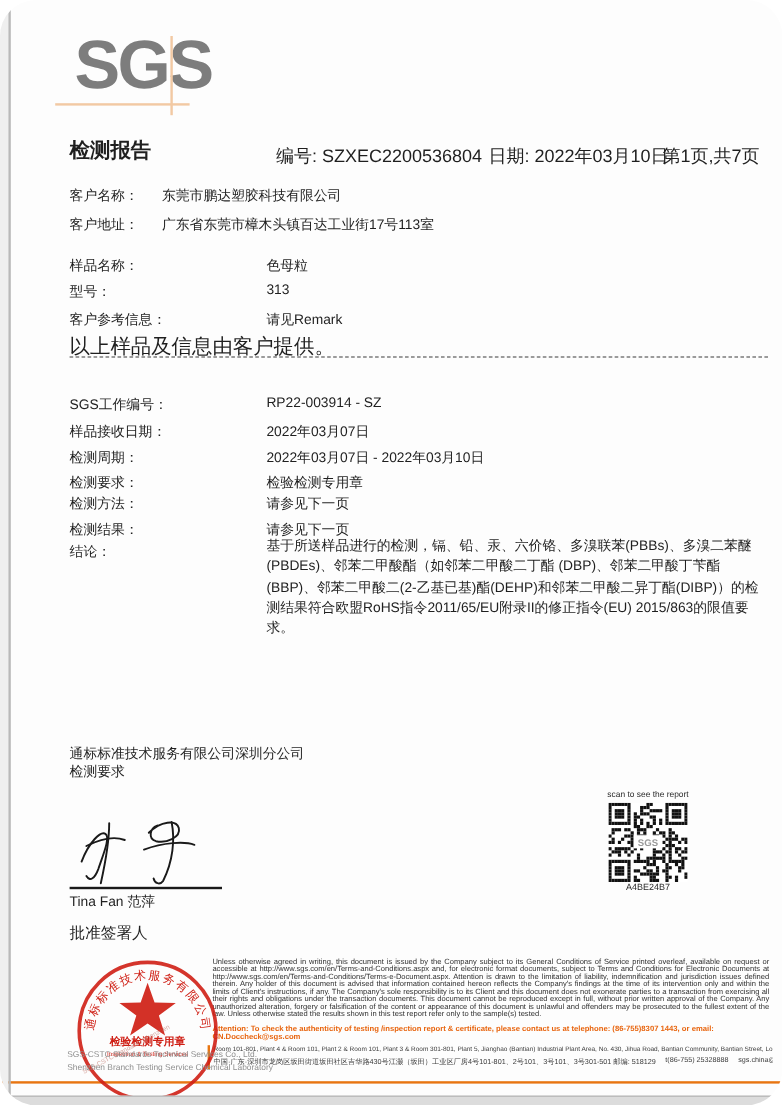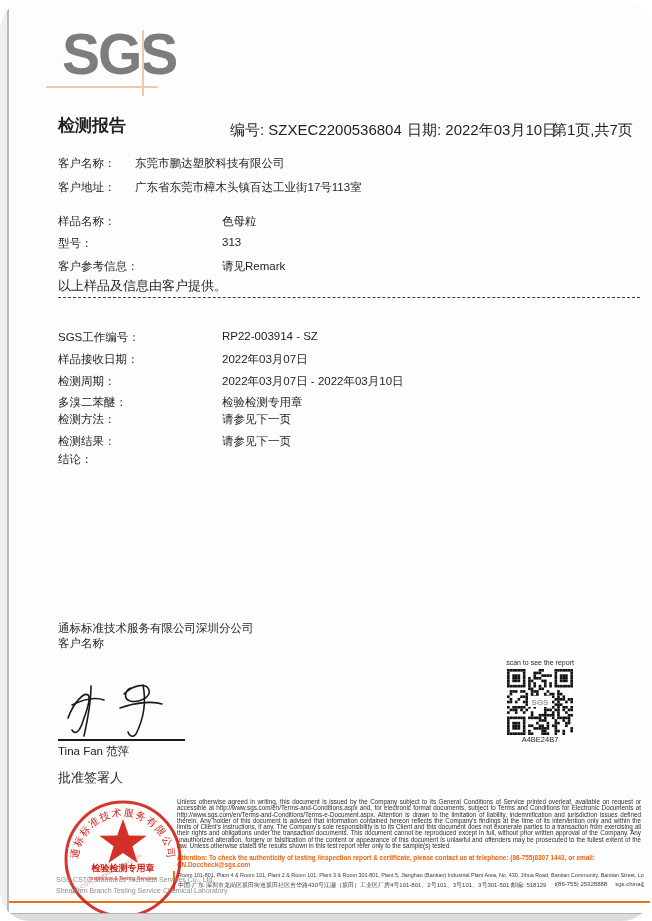--- a/index.html
+++ b/index.html
@@ -27,21 +27,21 @@
   .doc-title{left:58px;top:114px;font-size:17px;font-weight:bold;}
   .meta{top:121px;font-size:15px;}
   .m-no{left:230px;}
   .m-date{left:407px;}
   .m-page{left:552px;}
   
   .row{font-size:11.5px;white-space:nowrap;}
   .row .lab{position:absolute;left:58px;top:0;}
   .row .val-c{position:absolute;left:135px;top:0;}
   .row .val-w{position:absolute;left:222px;top:0;}
-  .note{left:58px;font-size:13px;text-align:right;}
+  .note{left:58px;font-size:17px;text-align:right;}
   .dashline{left:58px;top:297px;width:582px;border-top:1.5px dashed #3a3a3a;height:0;}
   .concl-lab{left:58px;top:452px;font-size:11.5px;}
   .concl-val{left:222px;top:447px;width:412px;font-size:11.5px;line-height:17.3px;white-space:normal;}
   
   .sig-company{left:58px;top:621px;font-size:11.5px;}
   .sig-auth{left:58px;top:636px;font-size:11.5px;}
   .sig-svg{left:58px;top:672px;}
   .sig-line{left:58px;top:739px;width:127px;height:1.5px;background:#1a1a1a;}
   .sig-name{left:58px;top:744px;font-size:11.5px;}
   .sig-role{left:58px;top:769px;font-size:13px;}
@@ -116,36 +116,37 @@
   </div>
   <div class="abs row" style="top:352px;">
     <span class="lab">样品接收日期：</span>
     <span class="val-w">2022年03月07日</span>
   </div>
   <div class="abs row" style="top:374px;">
     <span class="lab">检测周期：</span>
     <span class="val-w">2022年03月07日 - 2022年03月10日</span>
   </div>
   <div class="abs row" style="top:395px;">
-    <span class="lab">多溴二苯醚：</span>
+    <span class="lab">检测要求：</span>
     <span class="val-w">检验检测专用章</span>
   </div>
   <div class="abs row" style="top:412px;">
     <span class="lab">检测方法：</span>
     <span class="val-w">请参见下一页</span>
   </div>
   <div class="abs row" style="top:434px;">
     <span class="lab">检测结果：</span>
     <span class="val-w">请参见下一页</span>
   </div>
 
   <div class="abs concl-lab">结论：</div>
+  <div class="abs concl-val">基于所送样品进行的检测，镉、铅、汞、六价铬、多溴联苯(PBBs)、多溴二苯醚(PBDEs)、邻苯二甲酸酯（如邻苯二甲酸二丁酯 (DBP)、邻苯二甲酸丁苄酯(BBP)、邻苯二甲酸二(2-乙基已基)酯(DEHP)和邻苯二甲酸二异丁酯(DIBP)）的检测结果符合欧盟RoHS指令2011/65/EU附录II的修正指令(EU) 2015/863的限值要求。</div>
 
   <div class="abs sig-company">通标标准技术服务有限公司深圳分公司</div>
-  <div class="abs sig-auth">客户名称</div>
+  <div class="abs sig-auth">检测要求</div>
 
   <svg class="abs sig-svg" width="150" height="68" viewBox="0 0 150 68">
     <g fill="none" stroke="#1a1a1a" stroke-width="1.6" stroke-linecap="round">
       <path d="M10,46 C16,30 26,20 30,23 C34,26 28,40 24,52 C21,60 17,63 14,58"></path>
       <path d="M33,14 C33,28 30,46 26,64"></path>
       <path d="M14,33 C26,27 38,25 46,28"></path>
       <path d="M66,22 C76,12 89,11 91,18 C93,26 80,31 72,29 C65,27 67,18 73,16"></path>
       <path d="M62,36 C78,30 96,29 104,32"></path>
       <path d="M85,13 C88,28 86,46 78,62 C75,66 71,64 70,60"></path>
     </g>

